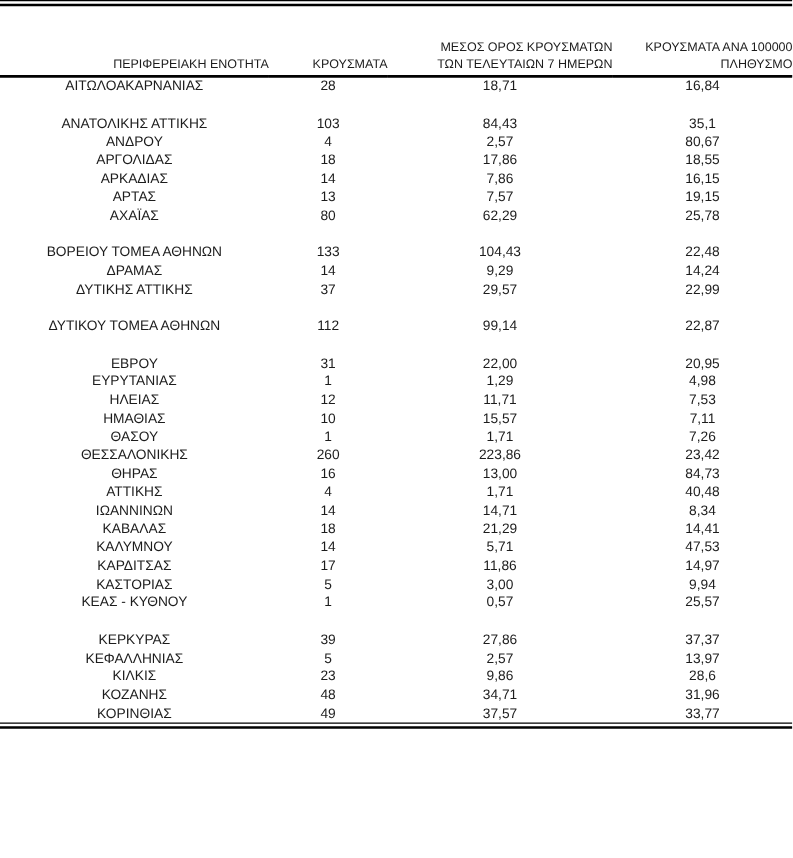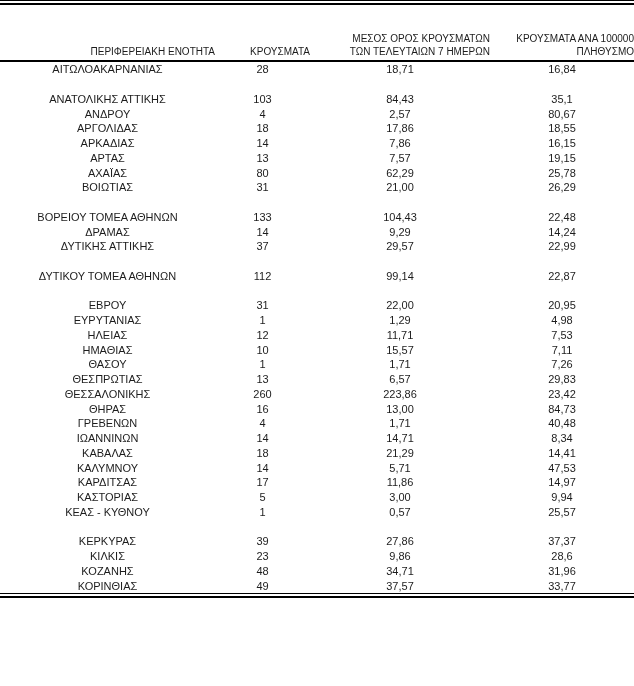--- a/index.html
+++ b/index.html
@@ -123,26 +123,20 @@
           <td>7,57</td>
           <td>19,15</td>
         </tr>
         <tr>
           <td>ΑΧΑΪΑΣ</td>
           <td>80</td>
           <td>62,29</td>
           <td>25,78</td>
         </tr>
         <tr>
-          <td>ΒΟΙΩΤΙΑΣ</td>
-          <td>31</td>
-          <td>21,00</td>
-          <td>26,29</td>
-        </tr>
-        <tr>
           <td></td>
           <td></td>
           <td></td>
           <td></td>
         </tr>
         <tr>
           <td>ΒΟΡΕΙΟΥ ΤΟΜΕΑ ΑΘΗΝΩΝ</td>
           <td>133</td>
           <td>104,43</td>
           <td>22,48</td>
@@ -201,39 +195,33 @@
           <td>15,57</td>
           <td>7,11</td>
         </tr>
         <tr>
           <td>ΘΑΣΟΥ</td>
           <td>1</td>
           <td>1,71</td>
           <td>7,26</td>
         </tr>
         <tr>
-          <td>ΘΕΣΠΡΩΤΙΑΣ</td>
-          <td>13</td>
-          <td>6,57</td>
-          <td>29,83</td>
-        </tr>
-        <tr>
           <td>ΘΕΣΣΑΛΟΝΙΚΗΣ</td>
           <td>260</td>
           <td>223,86</td>
           <td>23,42</td>
         </tr>
         <tr>
           <td>ΘΗΡΑΣ</td>
           <td>16</td>
           <td>13,00</td>
           <td>84,73</td>
         </tr>
         <tr>
-          <td>ΓΡΕΒΕΝΩΝ</td>
+          <td>ΑΤΤΙΚΗΣ</td>
           <td>4</td>
           <td>1,71</td>
           <td>40,48</td>
         </tr>
         <tr>
           <td>ΙΩΑΝΝΙΝΩΝ</td>
           <td>14</td>
           <td>14,71</td>
           <td>8,34</td>
         </tr>
@@ -273,20 +261,26 @@
           <td></td>
           <td></td>
         </tr>
         <tr>
           <td>ΚΕΡΚΥΡΑΣ</td>
           <td>39</td>
           <td>27,86</td>
           <td>37,37</td>
         </tr>
         <tr>
+          <td>ΚΕΦΑΛΛΗΝΙΑΣ</td>
+          <td>5</td>
+          <td>2,57</td>
+          <td>13,97</td>
+        </tr>
+        <tr>
           <td>ΚΙΛΚΙΣ</td>
           <td>23</td>
           <td>9,86</td>
           <td>28,6</td>
         </tr>
         <tr>
           <td>ΚΟΖΑΝΗΣ</td>
           <td>48</td>
           <td>34,71</td>
           <td>31,96</td>

